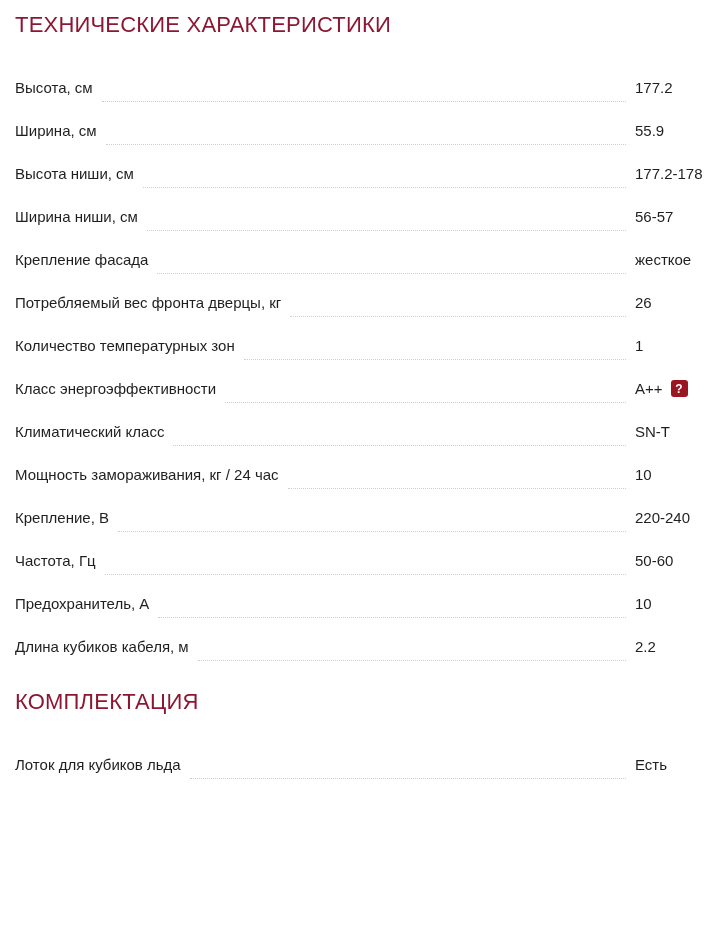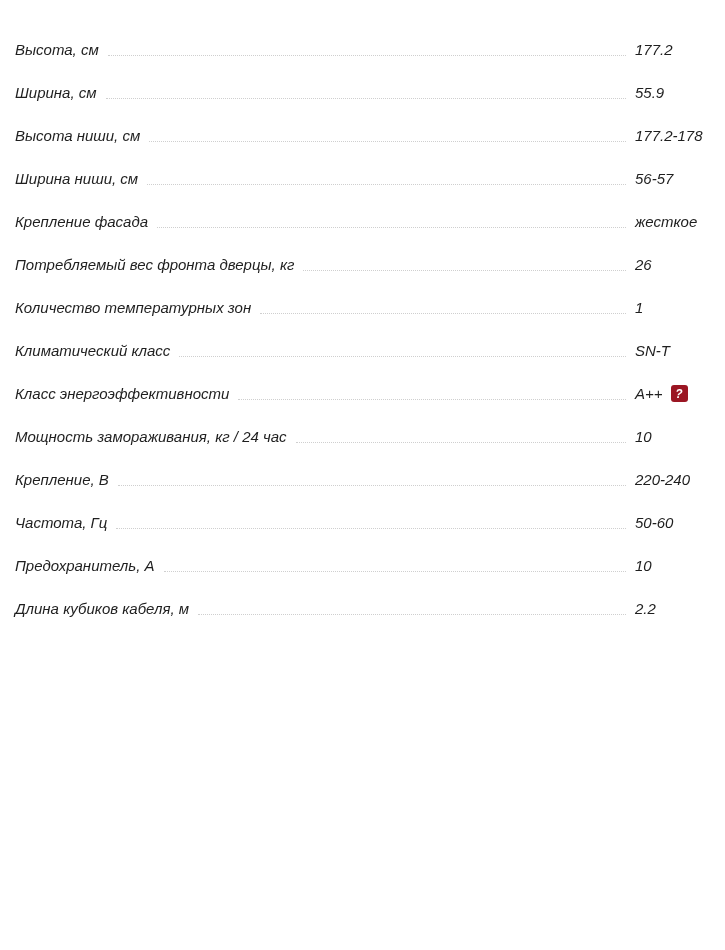--- a/index.html
+++ b/index.html
@@ -16,23 +16,22 @@
     color: #8c1732;
     font-size: 22px;
     font-weight: 400;
     line-height: 25px;
     letter-spacing: 0.2px;
   }
   .section + .section { margin-top: 34px; }
   .rows { margin-top: 16px; }
   .spec-row {
     display: flex;
-    align-items: center;
+    align-items: flex-end;
     height: 43px;
-    font-style: italic;
   }
   .spec-label {
     font-size: 15px;
     color: #1f1f1f;
     white-space: nowrap;
     flex: 0 0 auto;
   }
   .dotted-leader {
     flex: 1 1 auto;
     height: 0;
@@ -64,20 +63,21 @@
     cursor: pointer;
     flex: 0 0 auto;
   }
 </style>
 </head>
 <body>
 
 <div class="page">
 
   <div class="section">
+    <h2 class="section-title">ТЕХНИЧЕСКИЕ ХАРАКТЕРИСТИКИ</h2>
     <div class="rows">
 
       <div class="spec-row">
         <span class="spec-label">Высота, см</span>
         <span class="dotted-leader"></span>
         <span class="spec-value">177.2</span>
       </div>
 
       <div class="spec-row">
         <span class="spec-label">Ширина, см</span>
@@ -112,32 +112,32 @@
         <span class="spec-value">26</span>
       </div>
 
       <div class="spec-row">
         <span class="spec-label">Количество температурных зон</span>
         <span class="dotted-leader"></span>
         <span class="spec-value">1</span>
       </div>
 
       <div class="spec-row">
-        <span class="spec-label">Климатический класс</span>
-        <span class="dotted-leader"></span>
-        <span class="spec-value">SN-T</span>
-      </div>
-
-      <div class="spec-row">
         <span class="spec-label">Класс энергоэффективности</span>
         <span class="dotted-leader"></span>
         <span class="spec-value">
           <span>A++</span>
           <span class="help-badge">?</span>
         </span>
+      </div>
+
+      <div class="spec-row">
+        <span class="spec-label">Климатический класс</span>
+        <span class="dotted-leader"></span>
+        <span class="spec-value">SN-T</span>
       </div>
 
       <div class="spec-row">
         <span class="spec-label">Мощность замораживания, кг / 24 час</span>
         <span class="dotted-leader"></span>
         <span class="spec-value">10</span>
       </div>
 
       <div class="spec-row">
         <span class="spec-label">Крепление, В</span>
@@ -160,14 +160,26 @@
 
       <div class="spec-row">
         <span class="spec-label">Длина кубиков кабеля, м</span>
         <span class="dotted-leader"></span>
         <span class="spec-value">2.2</span>
       </div>
 
     </div>
   </div>
 
+  <div class="section">
+    <h2 class="section-title">КОМПЛЕКТАЦИЯ</h2>
+    <div class="rows">
+
+      <div class="spec-row">
+        <span class="spec-label">Лоток для кубиков льда</span>
+        <span class="dotted-leader"></span>
+        <span class="spec-value">Есть</span>
+      </div>
+
+    </div>
+  </div>
 
 </div>
 
 </body></html>

